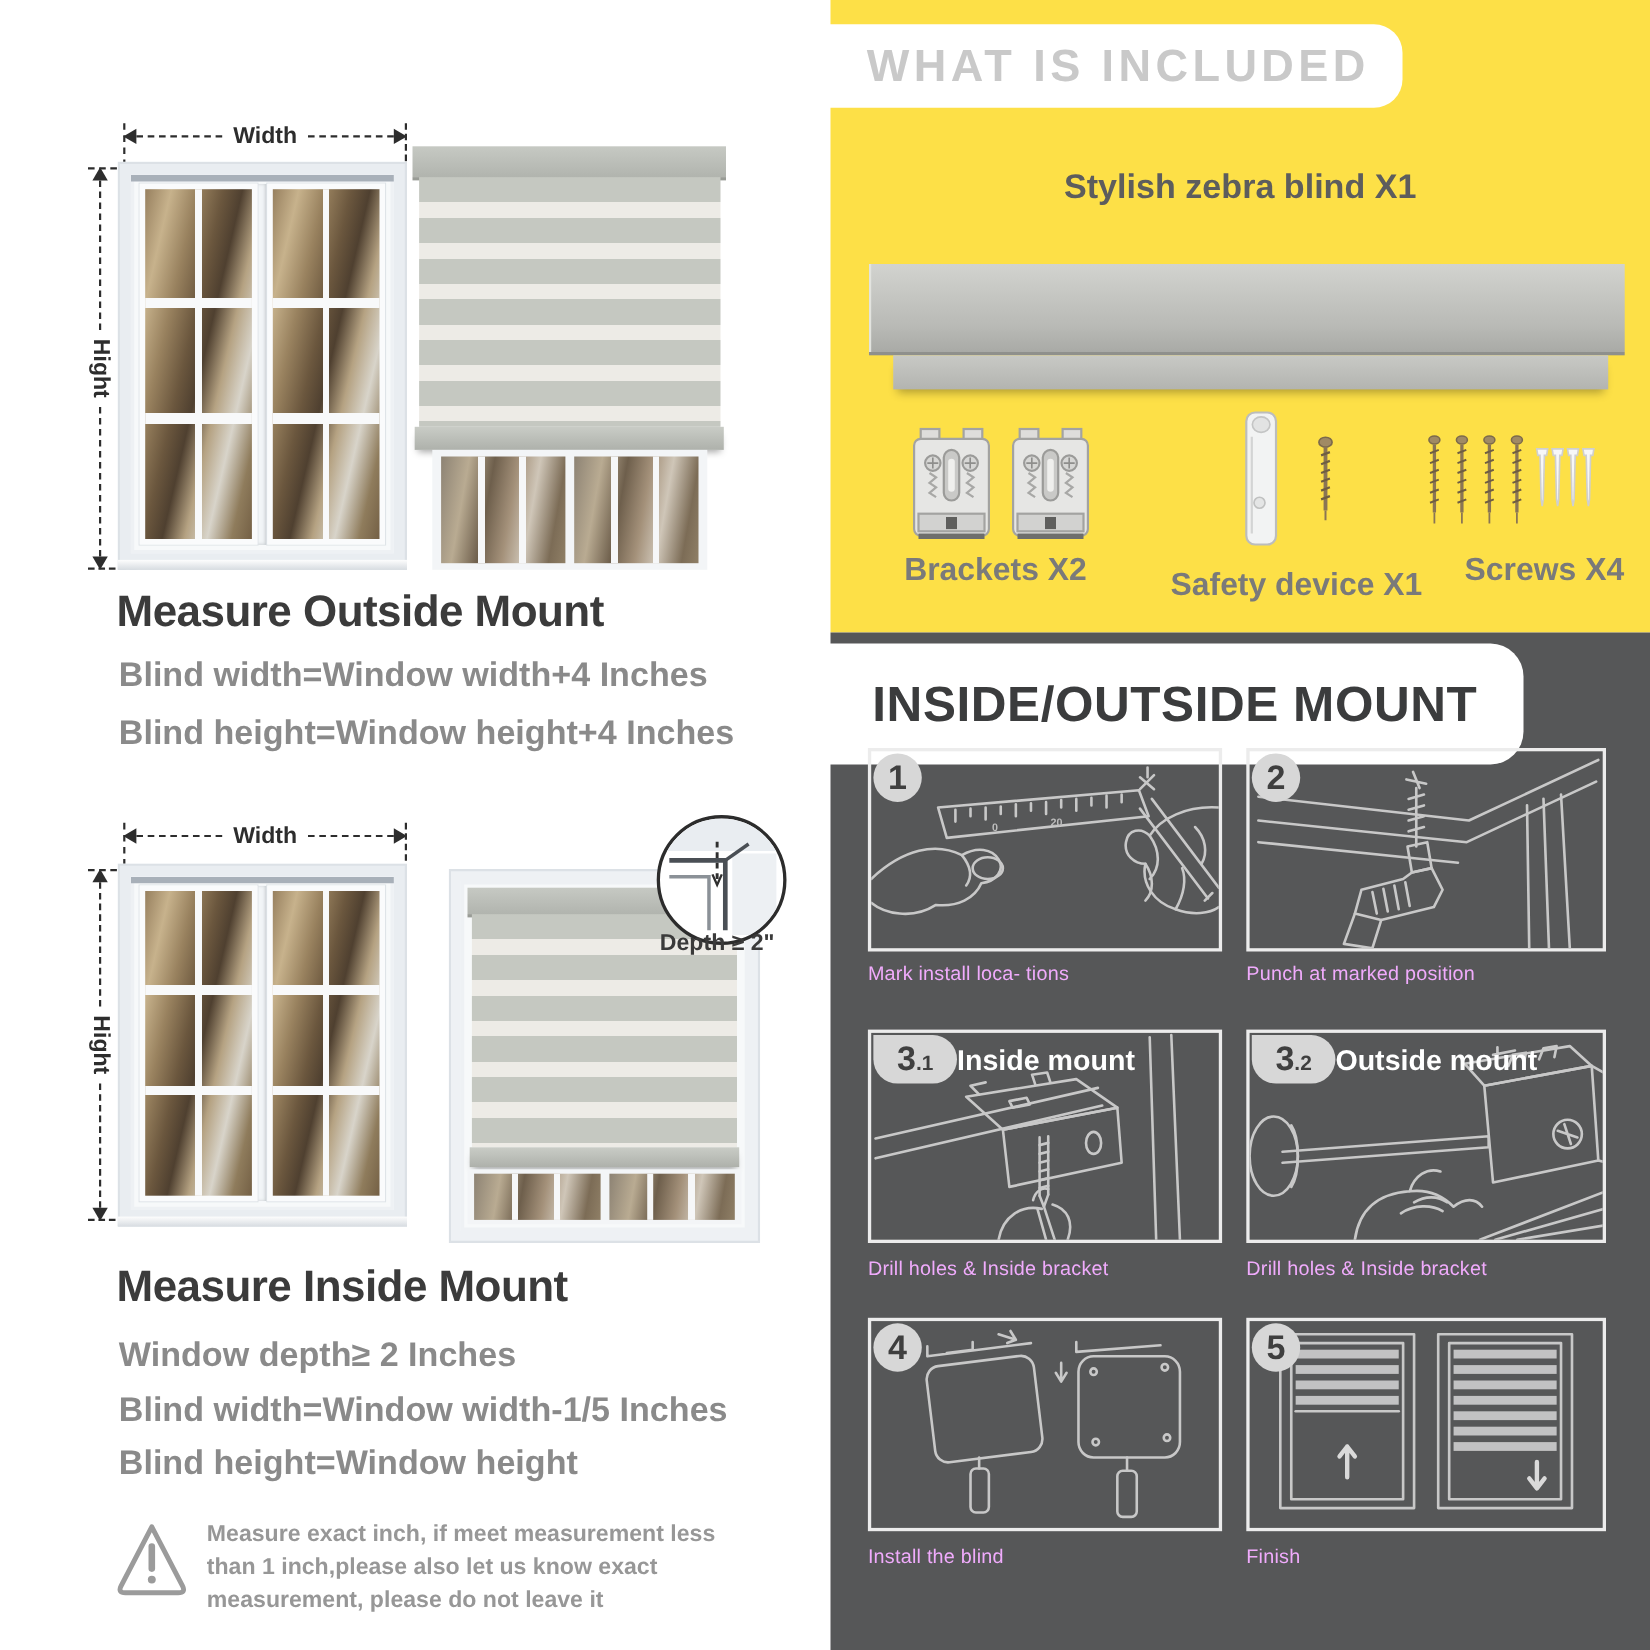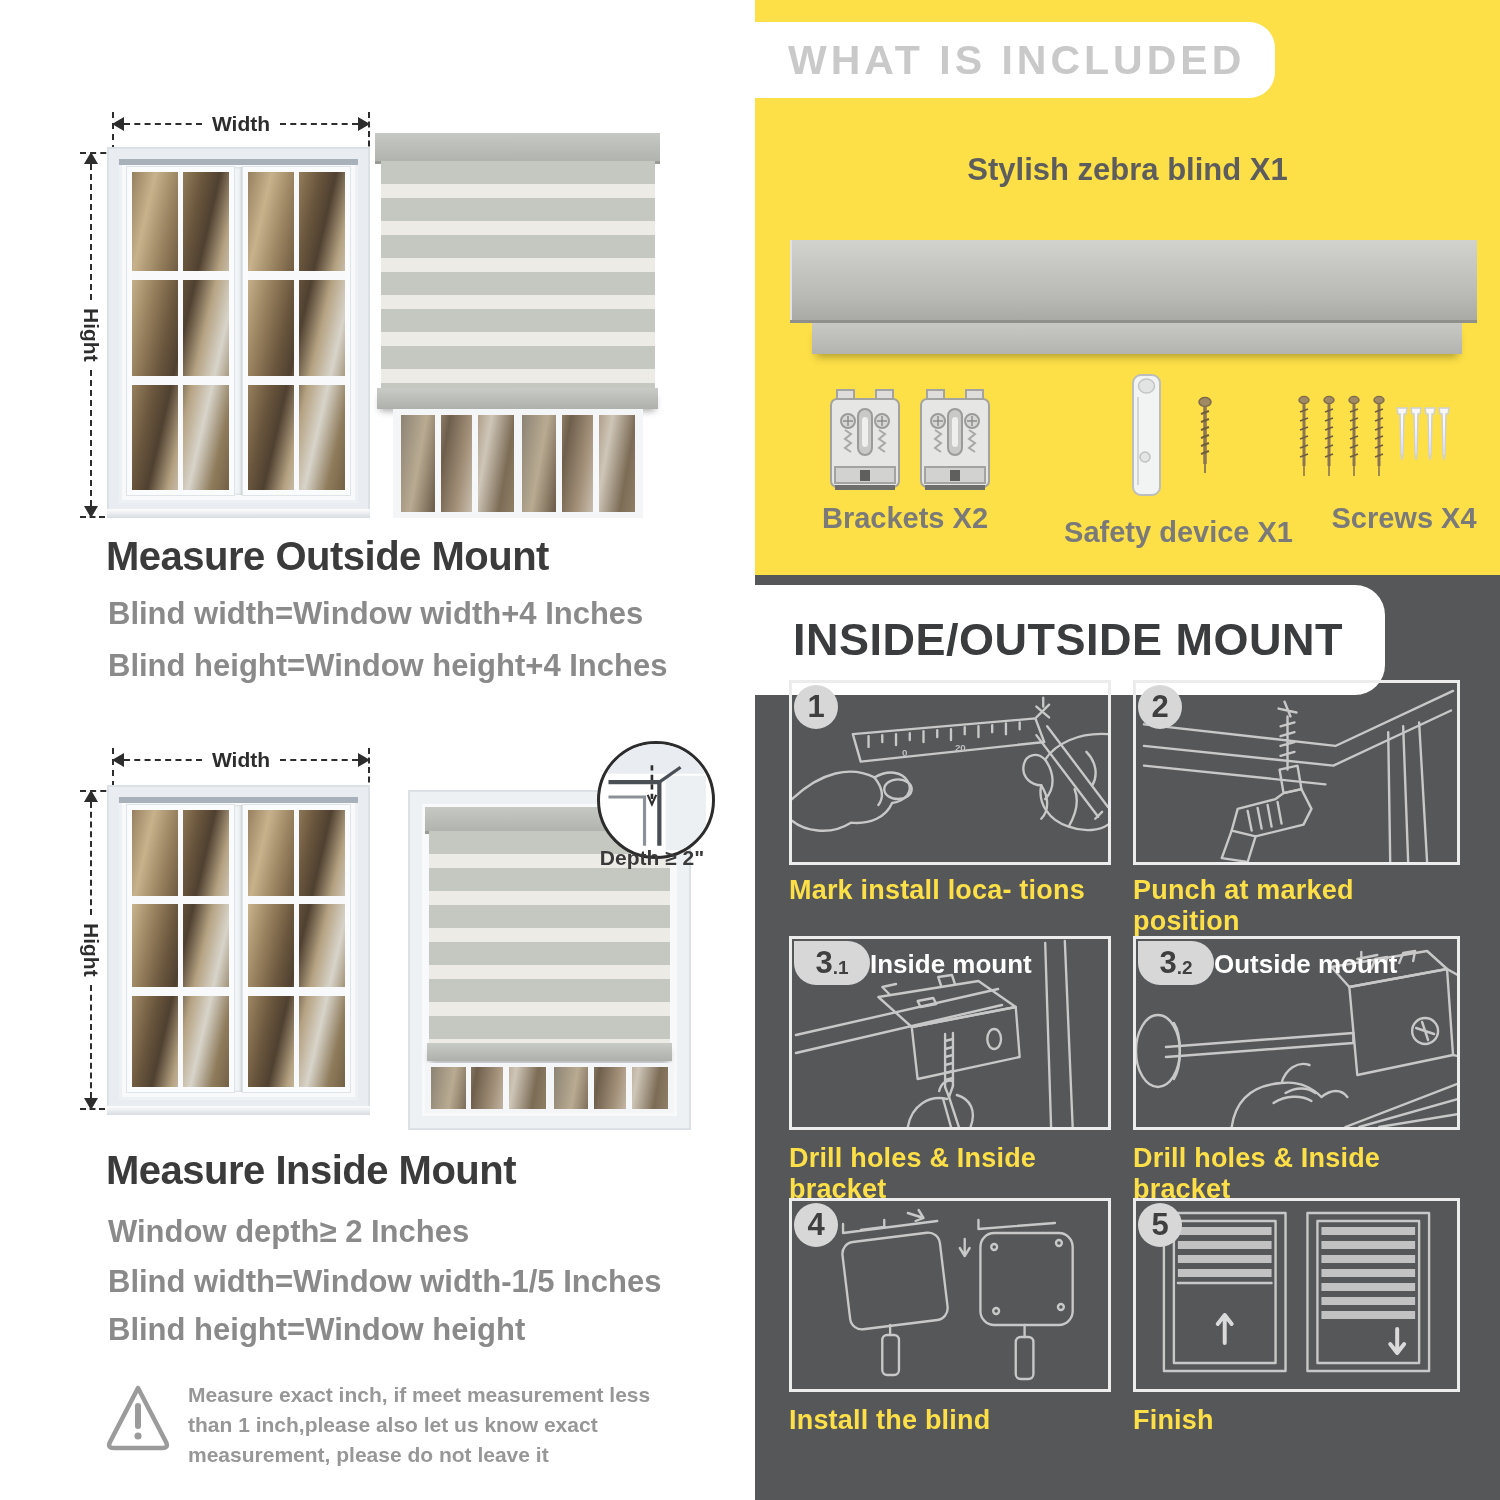--- a/index.html
+++ b/index.html
@@ -82,21 +82,21 @@
   .hdr-mount{position:absolute;left:-22px;top:10px;width:652px;height:110px;background:#fff;
              border-radius:0 30px 30px 0;color:#3b3c3d;font-weight:700;font-size:45px;
              letter-spacing:0.5px;line-height:110px;padding-left:60px;box-sizing:border-box;}
   .panel{position:absolute;border:3px solid #ececec;box-sizing:border-box;}
   .badge{position:absolute;top:2px;left:2px;min-width:44px;height:44px;background:#d7d7d7;
          border-radius:50%;display:flex;align-items:center;justify-content:center;
          color:#3f3f3f;font-weight:700;font-size:31px;z-index:3;}
   .badge.wide{min-width:64px;border-radius:0 22px 22px 22px;padding:0 6px;}
   .badge .bsub{font-size:19px;margin-top:10px;}
   .ptag{position:absolute;left:78px;top:10px;color:#fff;font-weight:700;font-size:26px;z-index:3;}
-  .cap{position:absolute;color:#fde047;font-weight:700;font-size:27px;letter-spacing:0.2px;}
+  .cap{position:absolute;color:#f0abfc;font-weight:400;font-size:18px;letter-spacing:0.2px;}
   svg.art{position:absolute;inset:0;width:100%;height:100%;}
   .art path,.art rect,.art circle,.art ellipse{stroke:#c8c8c8;stroke-width:2.4;fill:none;
         stroke-linecap:round;stroke-linejoin:round;}
   .art .fb{fill:#c2c2c3;stroke:none;}
   .art .thk{stroke:#dadada;stroke-width:4;}
   .art text{stroke:none;fill:#bdbdbd;font:700 10px "Liberation Sans",sans-serif;}
   .wicon svg{display:block;}
 </style>
 </head>
 <body>

